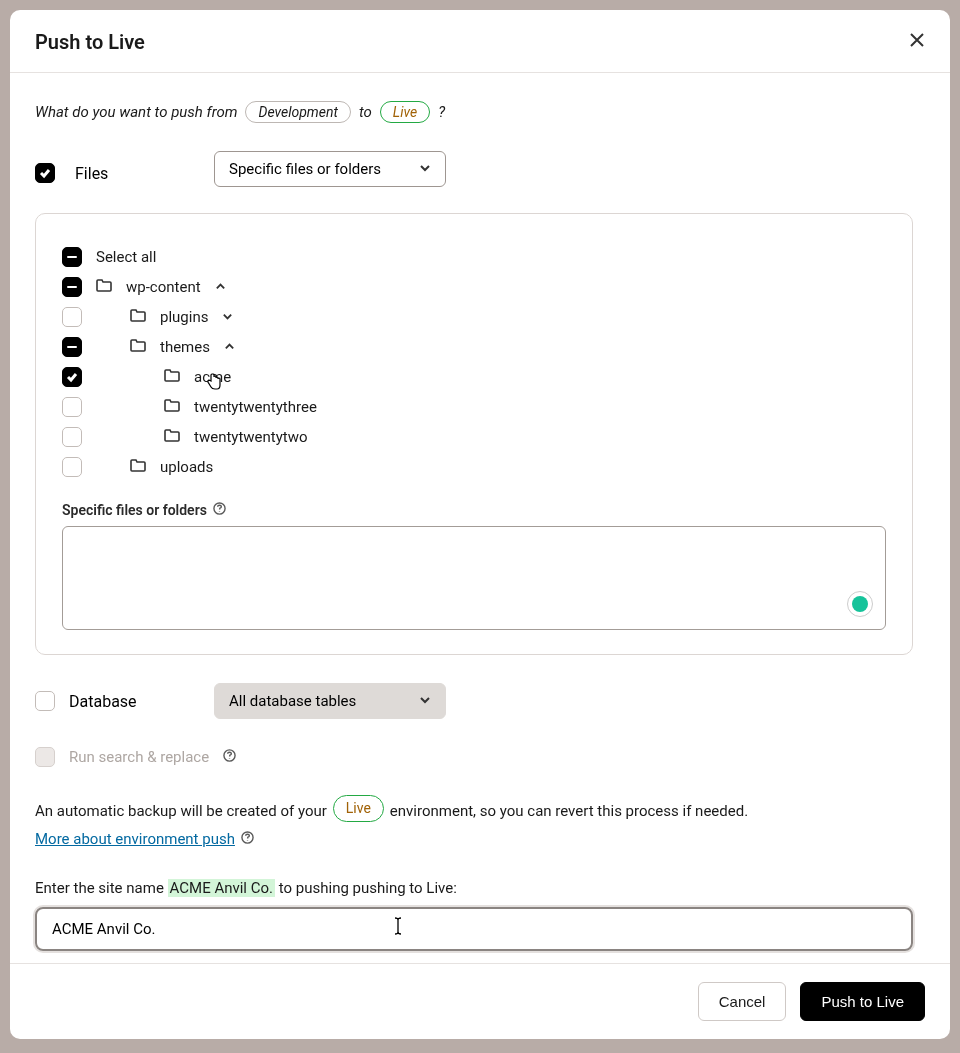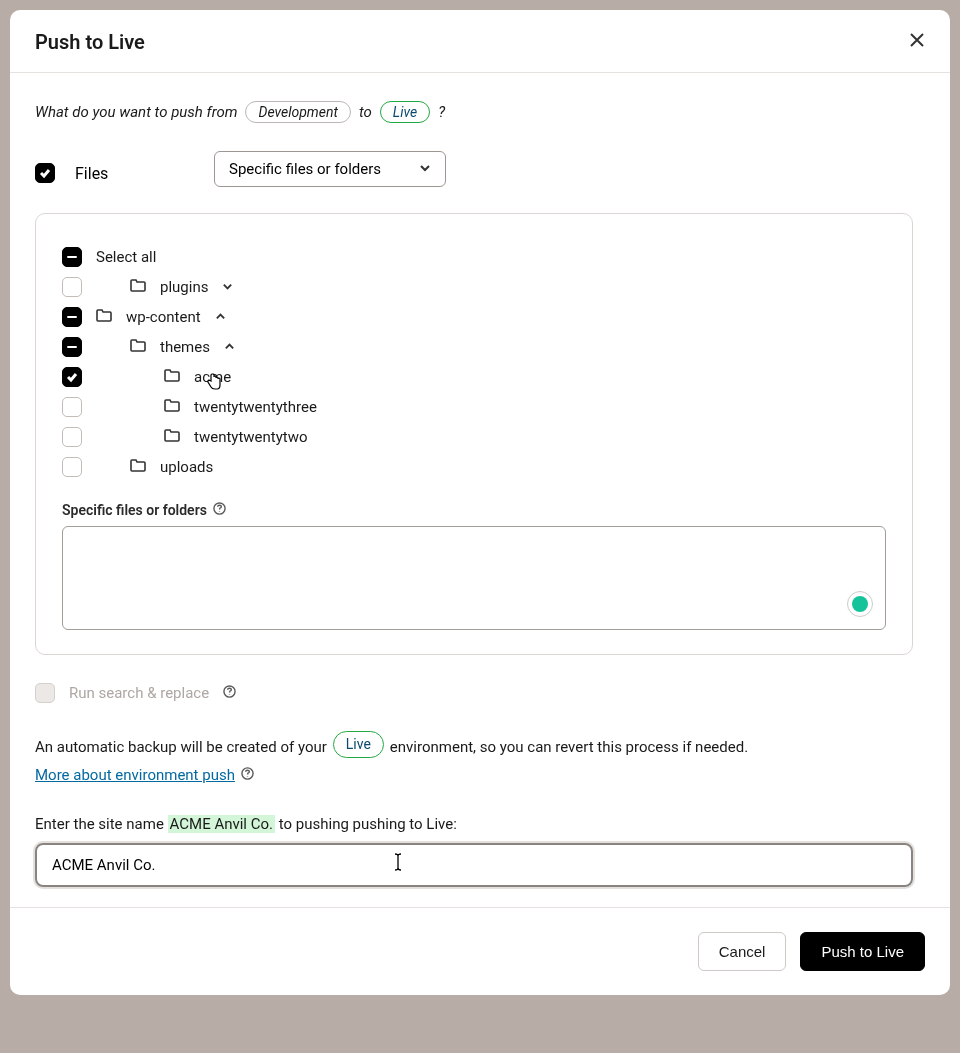--- a/index.html
+++ b/index.html
@@ -4,21 +4,21 @@
   <style>
     * { box-sizing: border-box; margin: 0; padding: 0; }
     body { background: #b8aca7; font-family: -apple-system, BlinkMacSystemFont, "Segoe UI", Roboto, sans-serif; }
     .modal { background: #fff; border-radius: 10px; margin: 10px; overflow: hidden; }
     .modal-header { display: flex; justify-content: space-between; align-items: center; padding: 20px 25px 18px; border-bottom: 1px solid #e6e2e0; }
     .modal-title { font-size: 20px; font-weight: 600; color: #1a1a1a; }
     .close-icon svg { width: 16px; height: 16px; stroke: #333; stroke-width: 2; cursor: pointer; }
     .modal-body { padding: 28px 25px 20px; max-height: 890px; overflow-y: auto; border-right: 12px solid #fff; }
     .row { display: flex; align-items: center; gap: 8px; flex-wrap: wrap; color: #1a1a1a; font-size: 15px; font-style: italic; }
     .tag { border: 1px solid #bdb7b3; padding: 2px 12px; border-radius: 14px; font-size: 14px; }
-    .tag.green { border-color: #23a943; color: #0c4a6e; }
+    .tag.green { border-color: #23a943; color: #a16207; }
     .cb { width: 20px; height: 20px; border-radius: 5px; border: 1.5px solid #c3bcb8; display: inline-flex; align-items: center; justify-content: center; cursor: pointer; flex-shrink: 0; }
     .cb.checked { background: #000; border-color: #000; }
     .cb.indet { background: #000; border-color: #000; }
     .cb.checked svg { width: 12px; height: 12px; stroke: #fff; stroke-width: 3; fill: none; }
     .cb.indet::after { content: ""; width: 10px; height: 2.5px; background: #fff; border-radius: 1px; }
     .section-files { display: flex; align-items: center; gap: 14px; margin-top: 28px; }
     .section-files .cb-wrap { display: flex; align-items: flex-end; gap: 20px; width: 165px; margin-top: 8px; }
     .select { border: 1px solid #9e9691; border-radius: 6px; padding: 8px 14px; min-width: 232px; display: flex; align-items: center; justify-content: space-between; cursor: pointer; font-size: 15px; }
     .select.disabled { background: #dedad7; border-color: #dedad7; cursor: default; }
     .chev svg { width: 12px; height: 12px; stroke: #333; stroke-width: 2; fill: none; }
@@ -41,21 +41,21 @@
     .section-sr { display: flex; align-items: center; gap: 14px; margin-top: 28px; color: #aea7a3; font-size: 15px; }
     .section-sr .cb { border-color: #d6d0cd; background: #ece8e6; }
     .info-backup { margin-top: 28px; font-size: 15px; color: #1a1a1a; line-height: 1.5; display: flex; align-items: flex-end; flex-wrap: wrap; gap: 6px; }
     .link { color: #0369a1; }
     .confirm-label { margin-top: 28px; font-size: 15px; color: #1a1a1a; }
     .hl { background: #d3f5d8; padding: 0 2px; }
     .confirm-input-wrap { margin-top: 10px; border: 2px solid #8a8481; border-radius: 8px; padding: 1px; position: relative; box-shadow: 0 0 0 2px #e4e0de; }
     .confirm-input { width: 100%; border: none; outline: none; padding: 10px 14px; font-size: 15px; font-family: inherit; border-radius: 6px; }
     .cursor-ic { position: absolute; left: 354px; top: 8px; }
     .cursor-ic svg { width: 14px; height: 18px; fill: #000; }
-    .modal-footer { border-top: 1px solid #e6e2e0; padding: 24px 25px; display: flex; justify-content: flex-end; gap: 14px; }
+    .modal-footer { border-top: 1px solid #e6e2e0; padding: 18px 25px; display: flex; justify-content: flex-end; gap: 14px; }
     .btn { padding: 10px 20px; border-radius: 6px; font-size: 15px; font-weight: 500; cursor: pointer; }
     .btn-cancel { background: #fff; border: 1px solid #cfc9c6; color: #1a1a1a; }
     .btn-push { background: #000; border: 1px solid #000; color: #fff; }
     .hand-cursor { position: absolute; pointer-events: none; }
     .hand-cursor svg { width: 16px; height: 18px; stroke: #000; stroke-width: 1.2; fill: #fff; }
     .tree-rel { position: relative; }
   </style>
 </head>
 <body>
 
@@ -92,39 +92,39 @@
               <path d="M2 4 L6 8 L10 4"></path>
             </svg></span>
       </div>
     </div>
 
     <div class="tree-box tree-rel">
       <div class="tree-node">
         <span class="cb indet"></span>
         <span>Select all</span>
       </div>
+      <div class="tree-node d1">
+        <span class="cb indet"></span>
+        <span class="folder-ic"><svg viewBox="0 0 16 14">
+              <path d="M1 3 L1 12 Q1 13 2 13 L14 13 Q15 13 15 12 L15 5 Q15 4 14 4 L7 4 L6 2 L2 2 Q1 2 1 3 Z"></path>
+            </svg></span>
+        <span>wp-content</span>
+        <span class="node-chev"><svg viewBox="0 0 12 12">
+              <path d="M2 8 L6 4 L10 8"></path>
+            </svg></span>
+      </div>
       <div class="tree-node d2">
         <span class="cb"></span>
         <span class="spacer"></span>
         <span class="folder-ic"><svg viewBox="0 0 16 14">
               <path d="M1 3 L1 12 Q1 13 2 13 L14 13 Q15 13 15 12 L15 5 Q15 4 14 4 L7 4 L6 2 L2 2 Q1 2 1 3 Z"></path>
             </svg></span>
         <span>plugins</span>
         <span class="node-chev"><svg viewBox="0 0 12 12">
               <path d="M2 4 L6 8 L10 4"></path>
-            </svg></span>
-      </div>
-      <div class="tree-node d1">
-        <span class="cb indet"></span>
-        <span class="folder-ic"><svg viewBox="0 0 16 14">
-              <path d="M1 3 L1 12 Q1 13 2 13 L14 13 Q15 13 15 12 L15 5 Q15 4 14 4 L7 4 L6 2 L2 2 Q1 2 1 3 Z"></path>
-            </svg></span>
-        <span>wp-content</span>
-        <span class="node-chev"><svg viewBox="0 0 12 12">
-              <path d="M2 8 L6 4 L10 8"></path>
             </svg></span>
       </div>
       <div class="tree-node d2">
         <span class="cb indet"></span>
         <span class="spacer"></span>
         <span class="folder-ic"><svg viewBox="0 0 16 14">
               <path d="M1 3 L1 12 Q1 13 2 13 L14 13 Q15 13 15 12 L15 5 Q15 4 14 4 L7 4 L6 2 L2 2 Q1 2 1 3 Z"></path>
             </svg></span>
         <span>themes</span>
         <span class="node-chev"><svg viewBox="0 0 12 12">
@@ -180,20 +180,32 @@
               <circle cx="7" cy="7" r="6"></circle>
               <path d="M5 5 Q5 3.5 7 3.5 Q9 3.5 9 5 Q9 6 7.5 6.5 L7 8 M7 10 L7 10.5"></path>
             </svg></span>
       </div>
       <div class="spec-textarea">
         <textarea style=""></textarea>
         <span class="grammarly-ic"></span>
       </div>
     </div>
 
+    <div class="section-db">
+      <div class="cb-wrap">
+        <span class="cb"></span>
+        <span>Database</span>
+      </div>
+      <div class="select disabled">
+        <span>All database tables</span>
+        <span class="chev"><svg viewBox="0 0 12 12">
+              <path d="M2 4 L6 8 L10 4"></path>
+            </svg></span>
+      </div>
+    </div>
 
     <div class="section-sr">
       <span class="cb"></span>
       <span>Run search &amp; replace</span>
       <span class="help-ic"><svg viewBox="0 0 14 14">
             <circle cx="7" cy="7" r="6"></circle>
             <path d="M5 5 Q5 3.5 7 3.5 Q9 3.5 9 5 Q9 6 7.5 6.5 L7 8 M7 10 L7 10.5"></path>
           </svg></span>
     </div>
 

